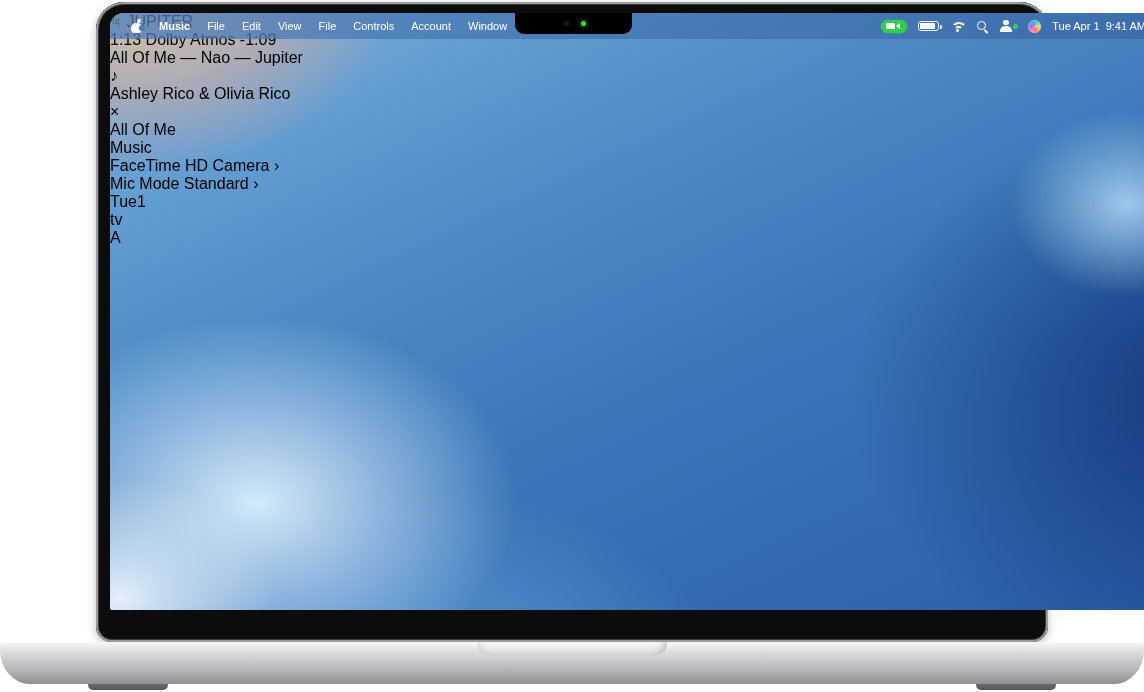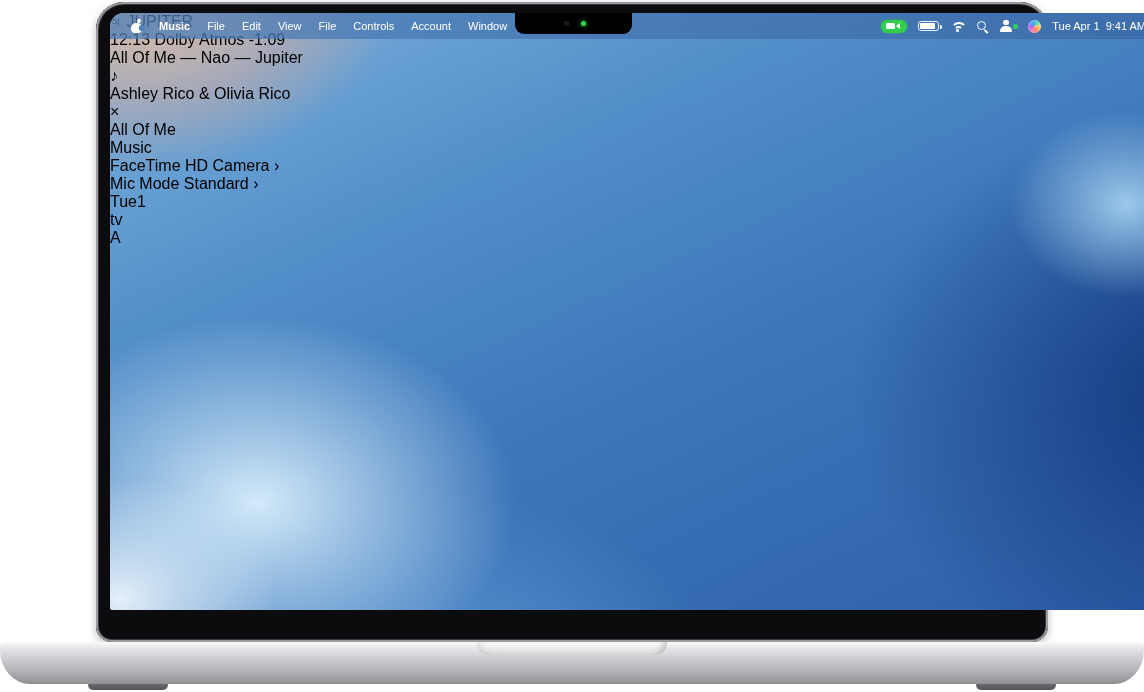--- a/index.html
+++ b/index.html
@@ -407,21 +407,21 @@
         <div class="p-afro"></div>
           <div class="p-suit"></div>
           <div class="p-leg"></div>
         <div class="art-badge">
           <span class="sym">♃</span>
           <span class="cap">JUPITER</span>
         </div>
       </div>
       <div class="player-body">
         <div class="time-row">
-          <span>12:13</span>
+          <span>1:13</span>
           <span class="fmt">
             <span class="dolby"><i></i><i></i></span>
             <span>Dolby Atmos</span>
           </span>
           <span>-1:09</span>
         </div>
         <div class="progress-track">
           <div class="progress-fill" style="width: 44%;"></div>
         </div>
         <div class="track-line">All Of Me — Nao — Jupiter</div>

